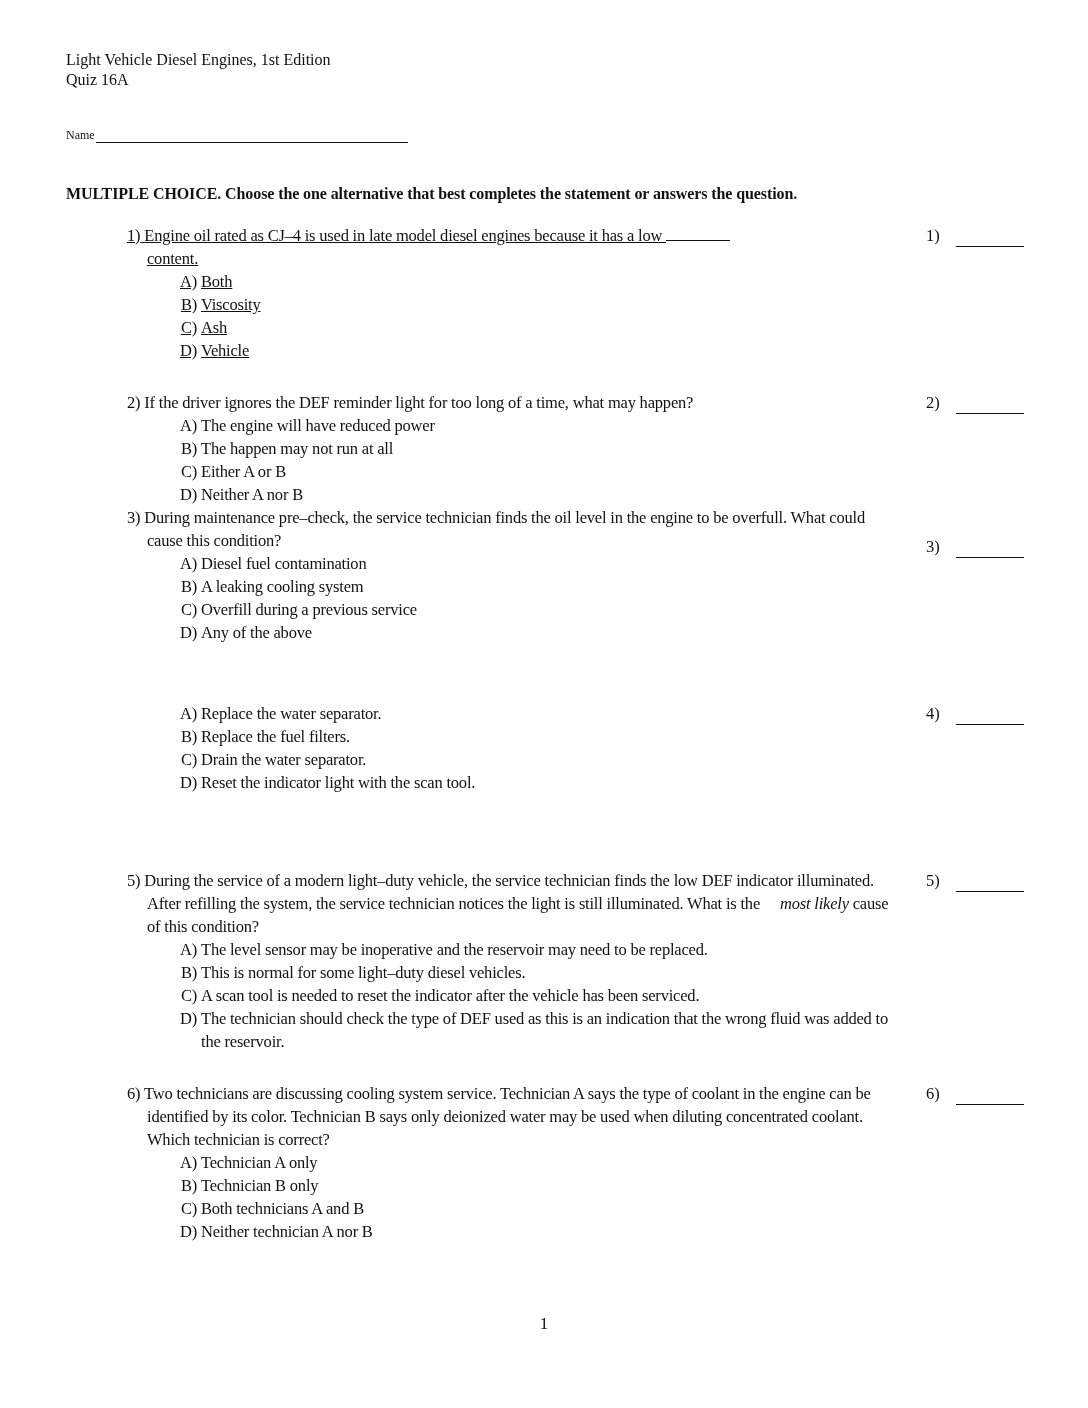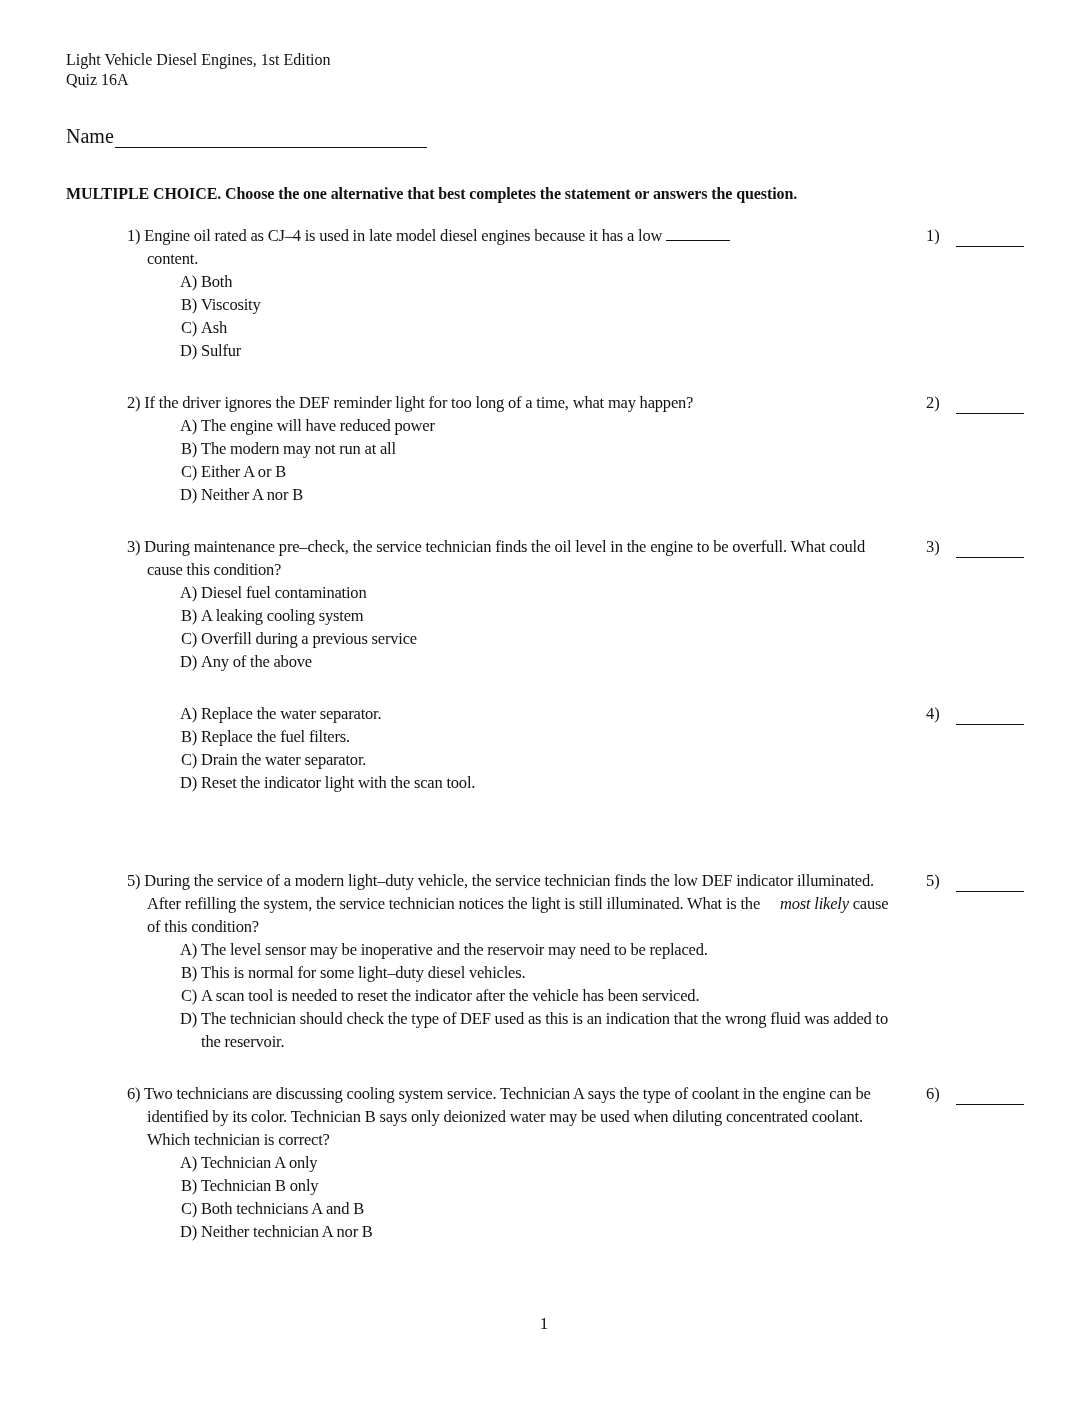--- a/index.html
+++ b/index.html
@@ -19,21 +19,21 @@
       position: absolute;
       left: 66px;
       top: 50px;
       font-size: 16px;
       line-height: 20px;
     }
     .name-row {
       position: absolute;
       left: 66px;
       top: 125px;
-      font-size: 20px;
+      font-size: 12px;
       display: flex;
       align-items: flex-end;
     }
     .name-line {
       display: inline-block;
       width: 312px;
       border-bottom: 1px solid #111;
       height: 17px;
       margin-left: 1px;
     }
@@ -118,79 +118,79 @@
   <div>Quiz 16A</div>
 </div>
 
 <div class="name-row">
   <span>Name</span>
   <span class="name-line"></span>
 </div>
 
 <div class="instructions">MULTIPLE CHOICE.  Choose the one alternative that best completes the statement or answers the question.</div>
 
-<div class="question" style="top:224px;">
+<div class="question" style="top:224px;text-decoration:underline;">
   <div class="q-stem">
     <span>1)</span>
     <span>Engine oil rated as CJ–4 is used in late model diesel engines because it has a low </span><span class="blank"></span><br><span> content.</span>
   </div>
   <div class="choices">
     <div class="choice">
         <span class="choice-letter">A)</span>
         <span class="choice-text">Both</span>
       </div>
     <div class="choice">
         <span class="choice-letter">B)</span>
         <span class="choice-text">Viscosity</span>
       </div>
     <div class="choice">
         <span class="choice-letter">C)</span>
         <span class="choice-text">Ash</span>
       </div>
     <div class="choice">
         <span class="choice-letter">D)</span>
-        <span class="choice-text">Sulfur</span>
+        <span class="choice-text">Vehicle</span>
       </div>
   </div>
 </div>
 <div class="answer-slot" style="top:224px;">
   <span class="answer-num">1)</span>
   <span class="answer-line"></span>
 </div>
 
 <div class="question" style="top:391px;">
   <div class="q-stem">
     <span>2)</span>
     <span>If the driver ignores the DEF reminder light for too long of a time, what may happen?</span>
   </div>
   <div class="choices">
     <div class="choice">
         <span class="choice-letter">A)</span>
         <span class="choice-text">The engine will have reduced power</span>
       </div>
     <div class="choice">
         <span class="choice-letter">B)</span>
-        <span class="choice-text">The modern may not run at all</span>
+        <span class="choice-text">The happen may not run at all</span>
       </div>
     <div class="choice">
         <span class="choice-letter">C)</span>
         <span class="choice-text">Either A or B</span>
       </div>
     <div class="choice">
         <span class="choice-letter">D)</span>
         <span class="choice-text">Neither A nor B</span>
       </div>
   </div>
 </div>
 <div class="answer-slot" style="top:391px;">
   <span class="answer-num">2)</span>
   <span class="answer-line"></span>
 </div>
 
-<div class="question" style="top:535px;">
+<div class="question" style="top:506px;">
   <div class="q-stem">
     <span>3)</span>
     <span>During maintenance pre–check, the service technician finds the oil level in the engine to be overfull. What could cause this condition?</span>
   </div>
   <div class="choices">
     <div class="choice">
         <span class="choice-letter">A)</span>
         <span class="choice-text">Diesel fuel contamination</span>
       </div>
     <div class="choice">

